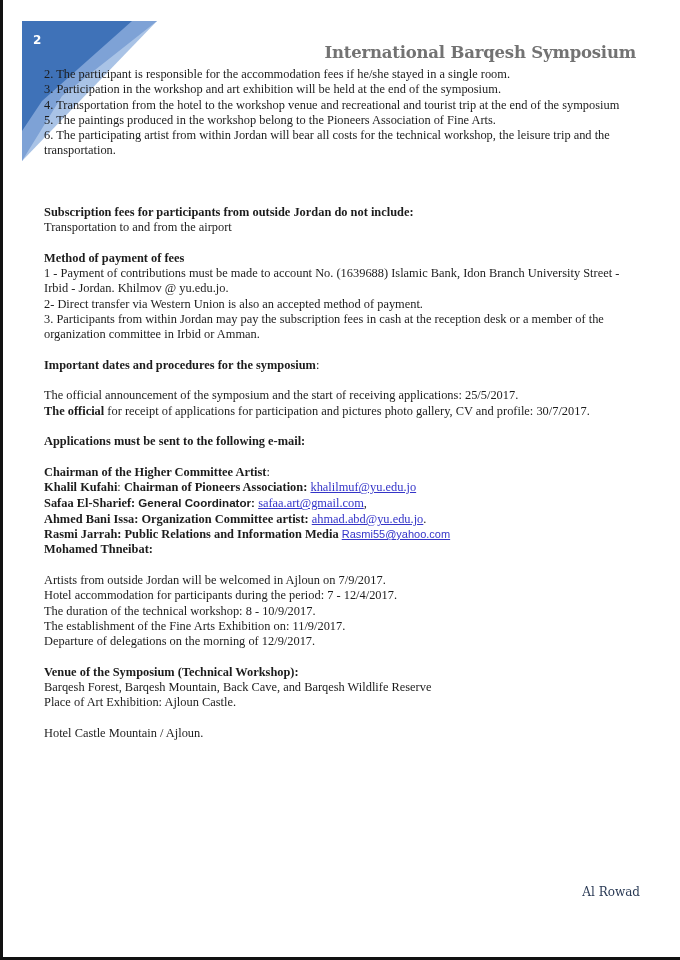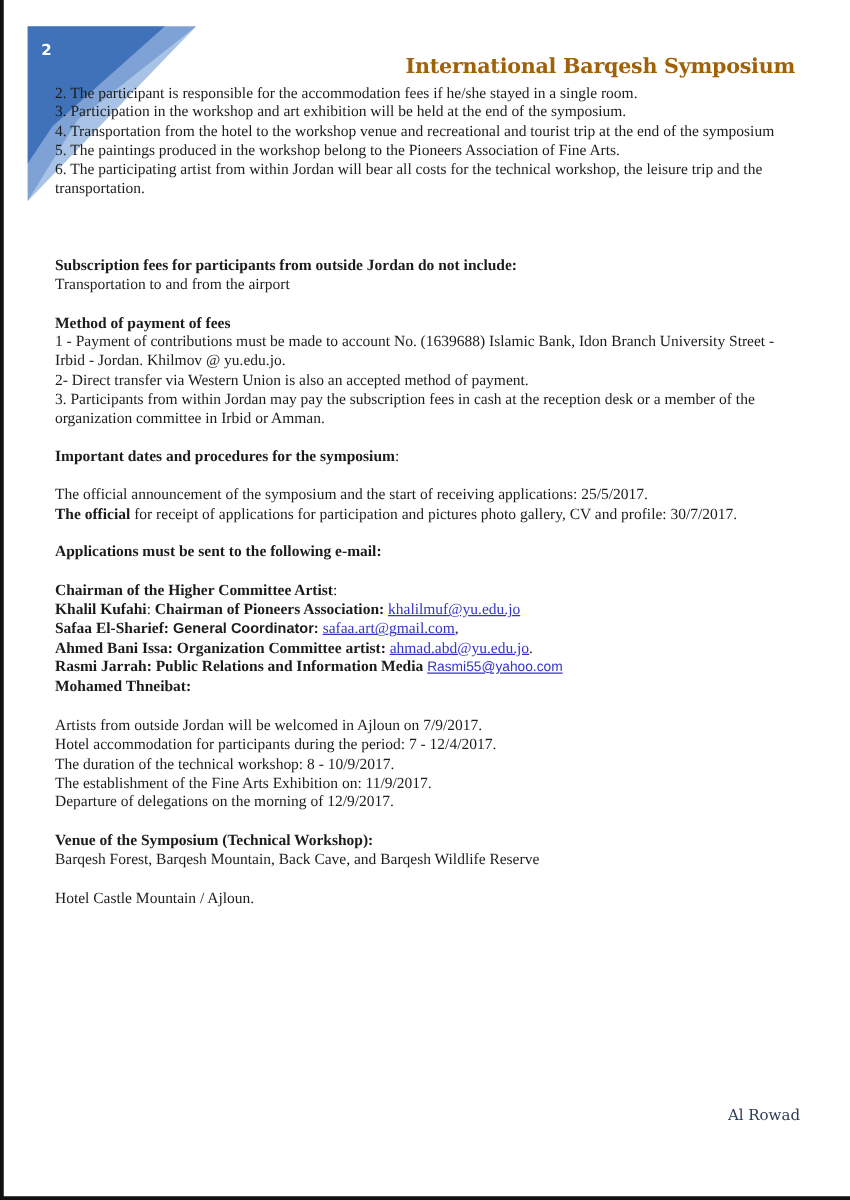--- a/index.html
+++ b/index.html
@@ -18,21 +18,21 @@
     }
     .corner {
       position: absolute; left: 22px; top: 21px; width: 135px; height: 140px;
     }
     .page-number {
       position: absolute; left: 33px; top: 33px;
       font-family: "DejaVu Sans", sans-serif; font-size: 12px; color: #ffffff; font-weight: bold;
     }
     .doc-title {
       position: absolute; right: 44px; top: 43px;
-      font-family: "DejaVu Serif", serif; font-size: 16.5px; color: #a16207; font-weight: bold;
+      font-family: "DejaVu Serif", serif; font-size: 16.5px; color: #737373; font-weight: bold;
       letter-spacing: -0.2px;
     }
     .content {
       position: absolute; left: 44px; top: 67px; width: 600px;
       font-size: 12.4px; line-height: 15.3px;
     }
     .content p { margin: 0; }
     .b { font-weight: bold; }
     .gap-s { height: 15.3px; }
     .gap-l { height: 46px; }
@@ -123,20 +123,21 @@
     <p>The duration of the technical workshop: 8 - 10/9/2017.</p>
     <p>The establishment of the Fine Arts Exhibition on: 11/9/2017.</p>
     <p>Departure of delegations on the morning of 12/9/2017.</p>
   </div>
 
   <div class="gap-s"></div>
 
   <div>
     <p class="b">Venue of the Symposium (Technical Workshop):</p>
     <p>Barqesh Forest, Barqesh Mountain, Back Cave, and Barqesh Wildlife Reserve</p>
+    <p>Place of Art Exhibition: Ajloun Castle.</p>
   </div>
 
   <div class="gap-s"></div>
 
   <div>
     <p>Hotel Castle Mountain / Ajloun.</p>
   </div>
 </div>
 
 <div class="footer">Al Rowad</div>

